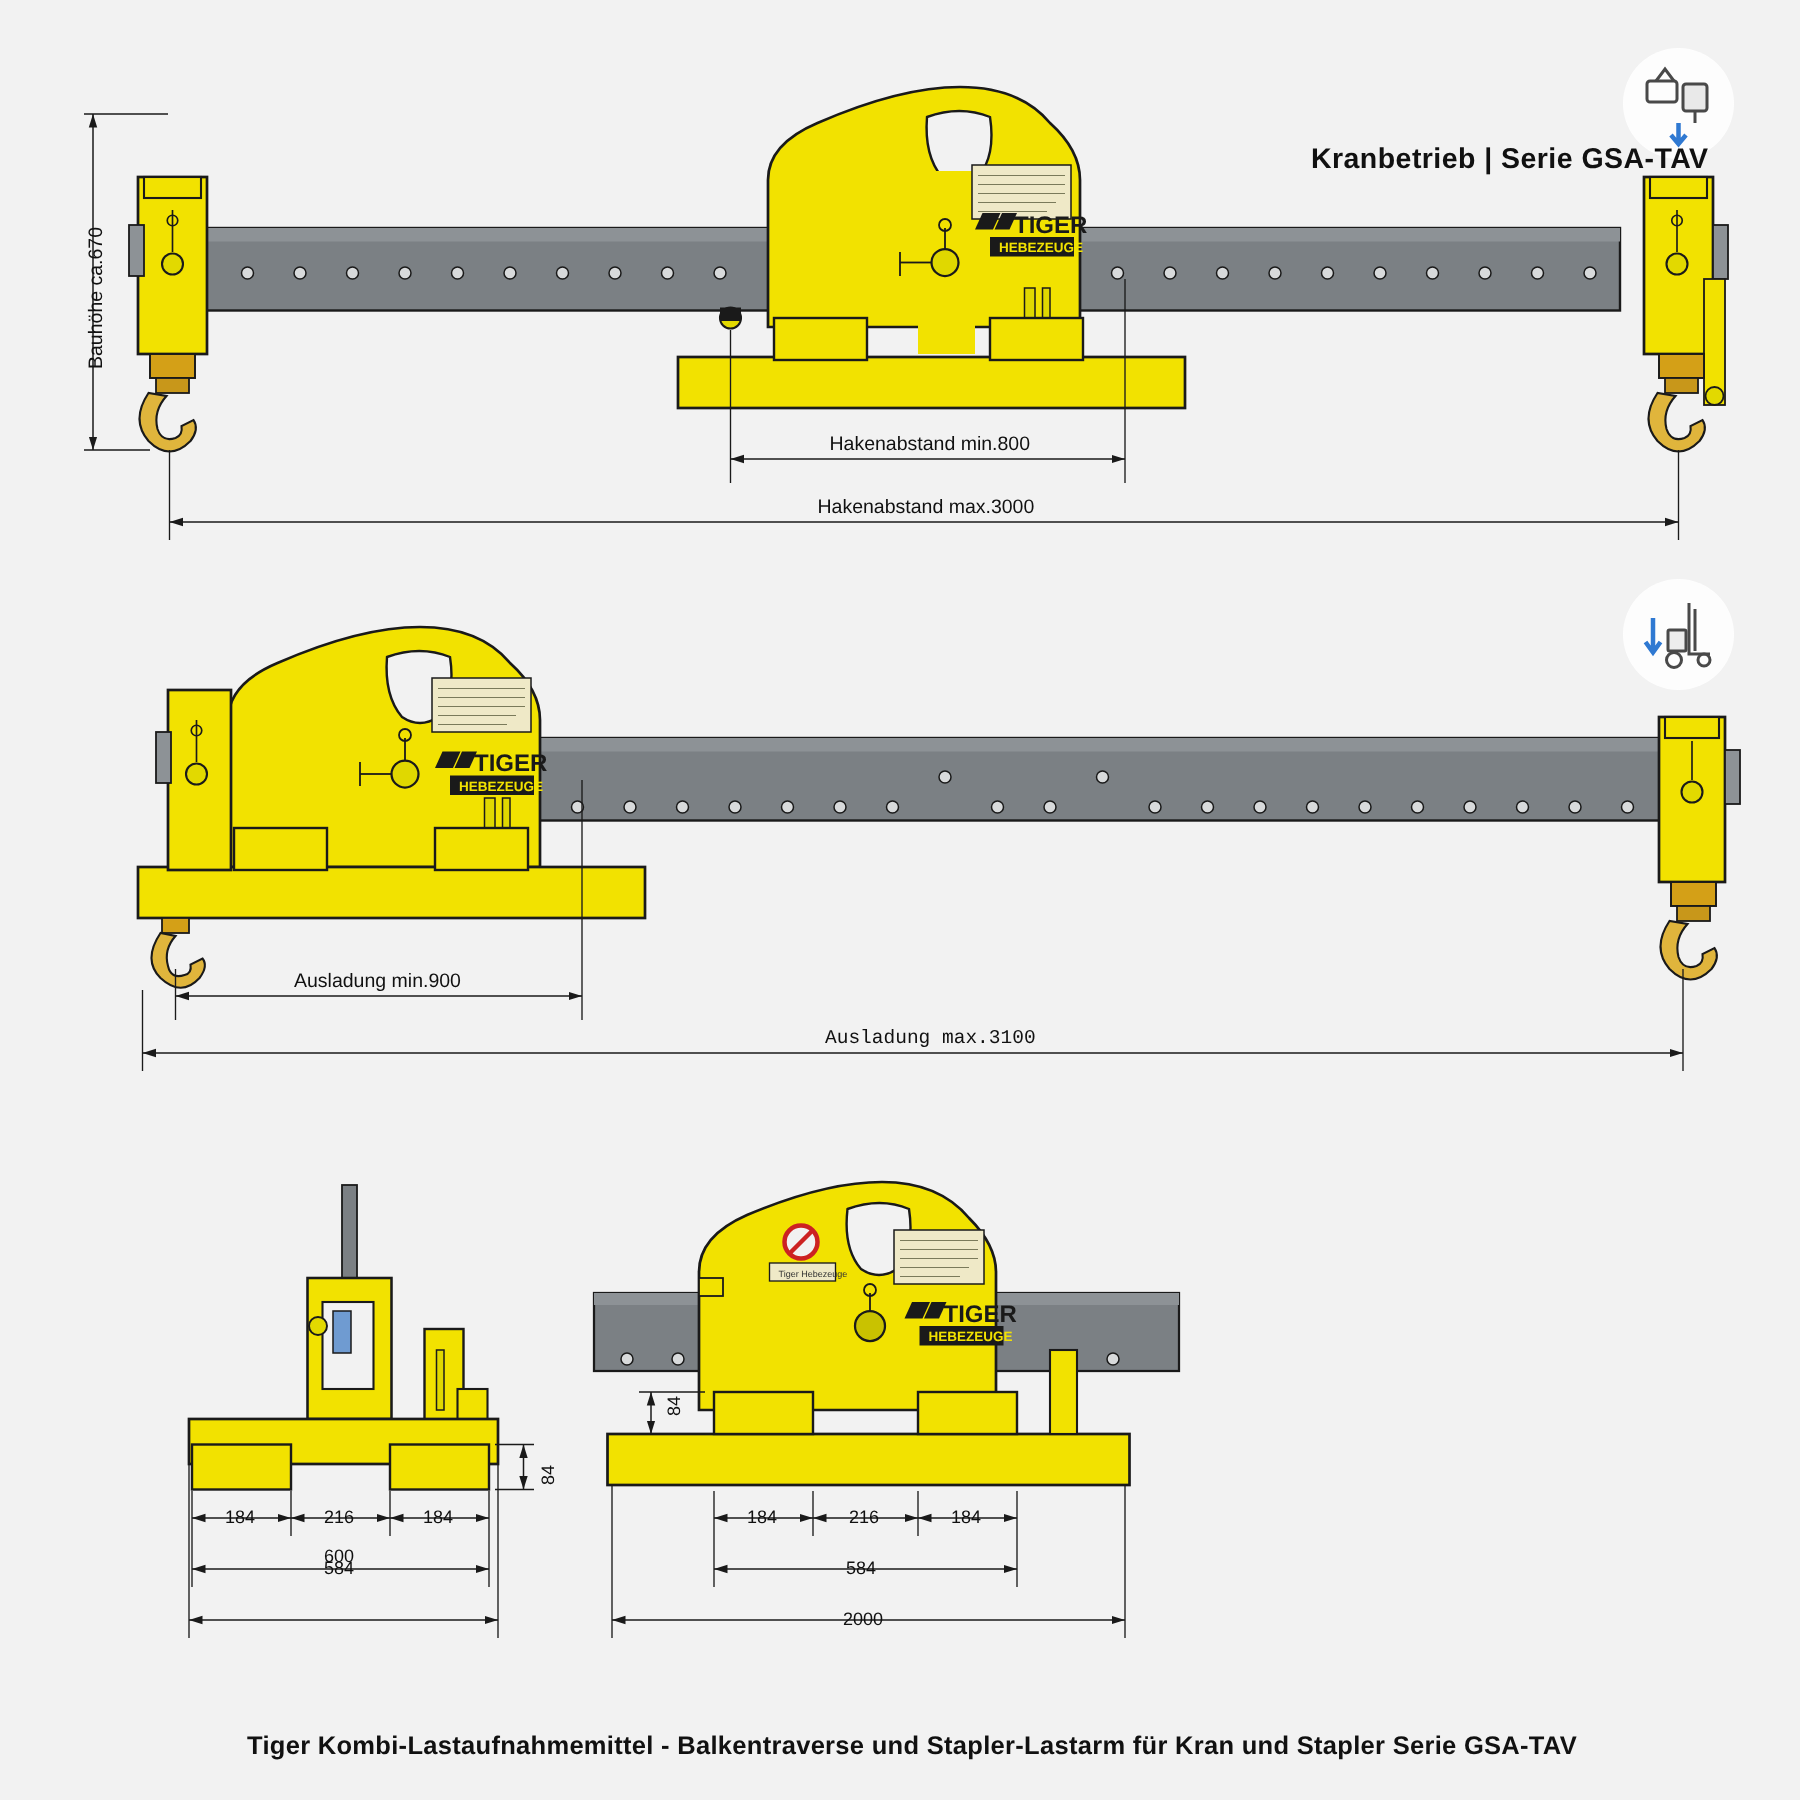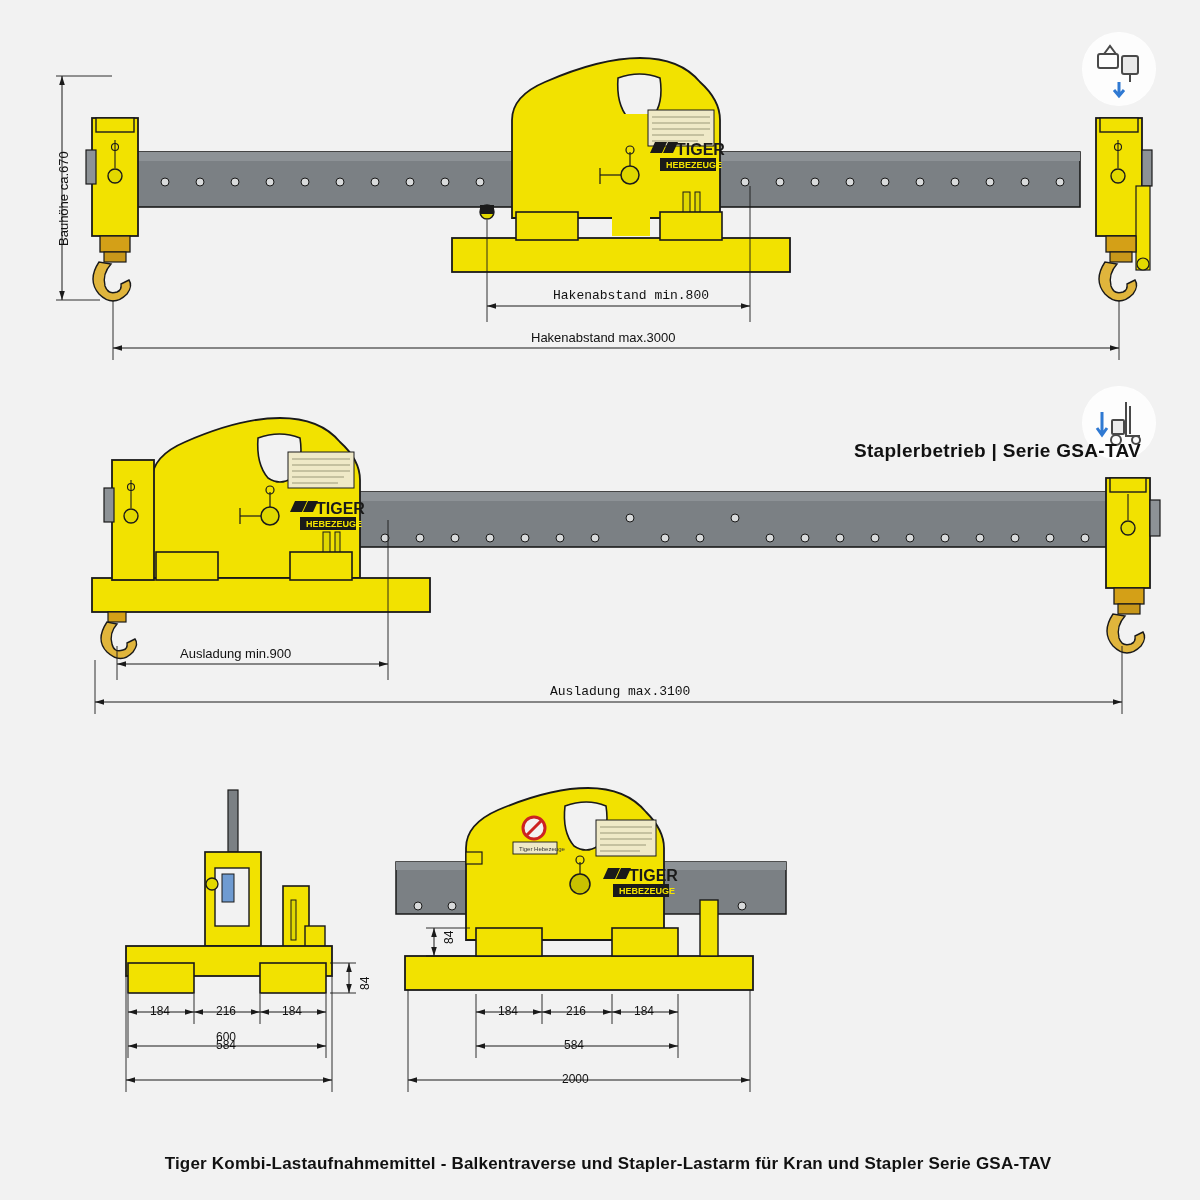--- a/index.html
+++ b/index.html
@@ -354,30 +354,30 @@
       <path d="M44,16 l0,34 l14,0"></path>
       <path d="M48,20 l0,28"></path>
       <rect x="30" y="34" width="12" height="14" rx="1" fill="#ededed"></rect>
       <circle cx="34" cy="54" r="5"></circle>
       <circle cx="54" cy="54" r="4"></circle>
     </g>
     <path d="M20,26 l0,22 M15,42 l5,7 l5,-7" stroke="#1f6fd0" stroke-width="3" fill="none"></path>
   </svg>
 </div>
 
-
-<div class="lbl title-right" style="left:854px;top:440px;">Staplerbetrieb | Serie GSA-TAV</div>
+<div class="lbl title-right" style="left:874px;top:96px;">Kranbetrieb | Serie GSA-TAV</div>
+
 
 <div class="lbl dim vert" style="left:56px;top:246px;">Bauhöhe ca.670</div>
 
-<div class="lbl dim" style="left:553px;top:288px;font-family:Liberation Mono, monospace;">Hakenabstand  min.800</div>
-
-<div class="lbl dim" style="left:531px;top:330px;">Hakenabstand max.3000</div>
-
-<div class="lbl dim" style="left:180px;top:646px;">Ausladung min.900</div>
+<div class="lbl dim" style="left:553px;top:288px;">Hakenabstand  min.800</div>
+
+<div class="lbl dim" style="left:545px;top:330px;">Hakenabstand max.3000</div>
+
+<div class="lbl dim" style="left:196px;top:646px;">Ausladung min.900</div>
 
 <div class="lbl dim" style="left:550px;top:684px;font-family:Liberation Mono, monospace;">Ausladung max.3100</div>
 
 <div class="lbl dim-small" style="left:150px;top:1004px;">184</div>
 <div class="lbl dim-small" style="left:216px;top:1004px;">216</div>
 <div class="lbl dim-small" style="left:282px;top:1004px;">184</div>
 <div class="lbl dim-small vert" style="left:358px;top:990px;">84</div>
 <div class="lbl dim-small" style="left:216px;top:1038px;">584</div>
 <div class="lbl dim-small" style="left:216px;top:1030px;">600</div>
 

